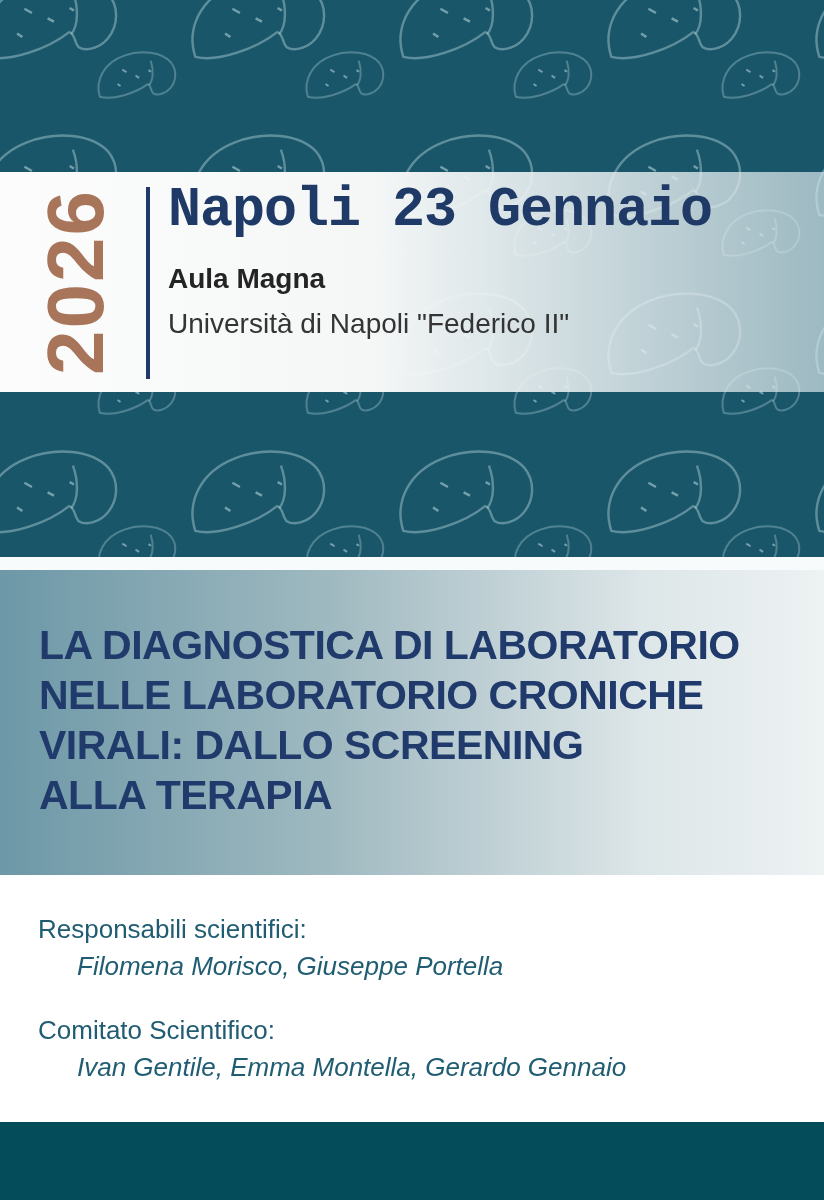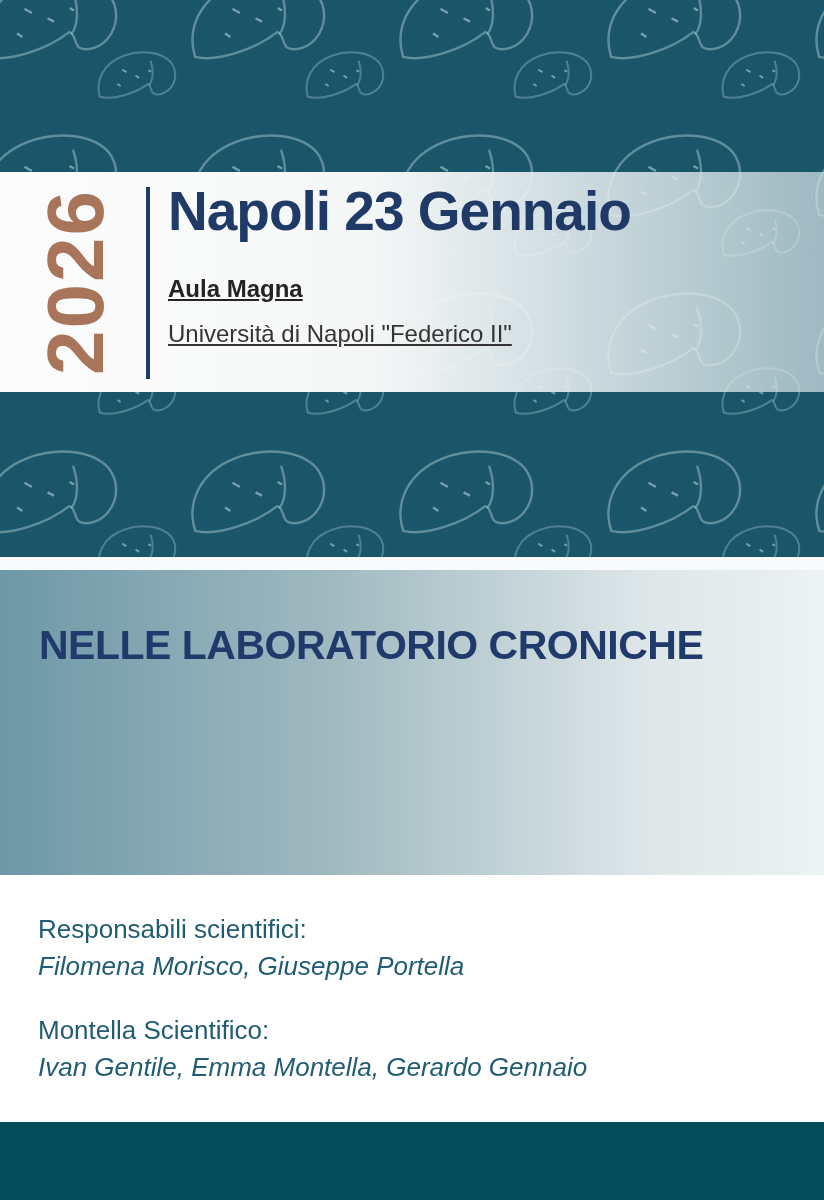--- a/index.html
+++ b/index.html
@@ -16,41 +16,41 @@
     background:linear-gradient(90deg,#fcfcfc 0%,#f5f7f7 45%,rgba(213,227,231,0.70) 100%);
   }
   .year-wrap{position:absolute;left:34px;top:12px;width:84px;height:196px;}
   .year{
     position:absolute;left:50%;top:50%;
     transform:translate(-50%,-50%) rotate(-90deg);
     font-size:80px;font-weight:bold;color:#a8755b;letter-spacing:2px;white-space:nowrap;
   }
   .divider{position:absolute;left:146px;top:15px;width:4px;height:192px;background:#1f3a66;}
   .event-text{position:absolute;left:168px;top:8px;}
-  .city-date{font-size:55px;font-weight:bold;color:#1f3a66;letter-spacing:-1px;line-height:62px;margin-bottom:24px;white-space:nowrap;}
-  .venue-line{font-size:24px;color:#343434;line-height:45px;white-space:nowrap;text-decoration:underline;}
+  .city-date{font-size:55px;font-weight:bold;color:#1f3a66;letter-spacing:-1px;line-height:62px;margin-bottom:14px;white-space:nowrap;font-family:Liberation Mono, monospace;}
+  .venue-line{font-size:28px;color:#343434;line-height:45px;white-space:nowrap;}
   .venue-line.bold{font-weight:bold;color:#242424;}
   
   .strip{position:absolute;top:557px;left:0;width:824px;height:13px;background:#f8fbfb;}
   
   .title-band{
     position:absolute;top:570px;left:0;width:824px;height:305px;
     background:linear-gradient(90deg,#6d98a7 0%,#9fb9c0 40%,#dde6e8 78%,#edf2f3 100%);
   }
   .title{
     position:absolute;left:39px;top:50px;
     font-size:41px;font-weight:bold;color:#1f3a6b;line-height:50px;letter-spacing:-0.5px;white-space:nowrap;
   }
   
   .people{
     position:absolute;top:875px;left:0;width:824px;height:242px;background:#ffffff;
     padding:36px 11px 0 38px;box-sizing:border-box;color:#215d72;
   }
   .people .label{font-size:26px;line-height:37px;white-space:nowrap;}
-  .people .names{font-size:26px;line-height:37px;font-style:italic;white-space:nowrap;}
+  .people .names{font-size:26px;line-height:37px;font-style:italic;white-space:nowrap;margin-left:39px;}
   .group-gap{height:27px;}
   
   .footer-band{position:absolute;top:1122px;left:0;width:824px;height:78px;background:#054c5a;}
 </style>
 </head>
 <body>
 
 <div class="poster">
 
   <div class="top-region">
@@ -79,27 +79,30 @@
         <div class="venue-line bold">Aula Magna</div>
         <div class="venue-line">Università di Napoli "Federico II"</div>
       </div>
     </div>
   </div>
 
   <div class="strip"></div>
 
   <div class="title-band">
     <div class="title">
+      <div>LA DIAGNOSTICA DI LABORATORIO</div>
       <div>NELLE LABORATORIO CRONICHE</div>
+      <div>VIRALI: DALLO SCREENING</div>
+      <div>ALLA TERAPIA</div>
     </div>
   </div>
 
   <div class="people">
     <div class="label">Responsabili scientifici:</div>
     <div class="names">Filomena Morisco, Giuseppe Portella</div>
     <div class="group-gap"></div>
-    <div class="label">Montella Scientifico:</div>
+    <div class="label">Comitato Scientifico:</div>
     <div class="names">Ivan Gentile, Emma Montella, Gerardo Gennaio</div>
   </div>
 
   <div class="footer-band"></div>
 
 </div>
 
 </body></html>

